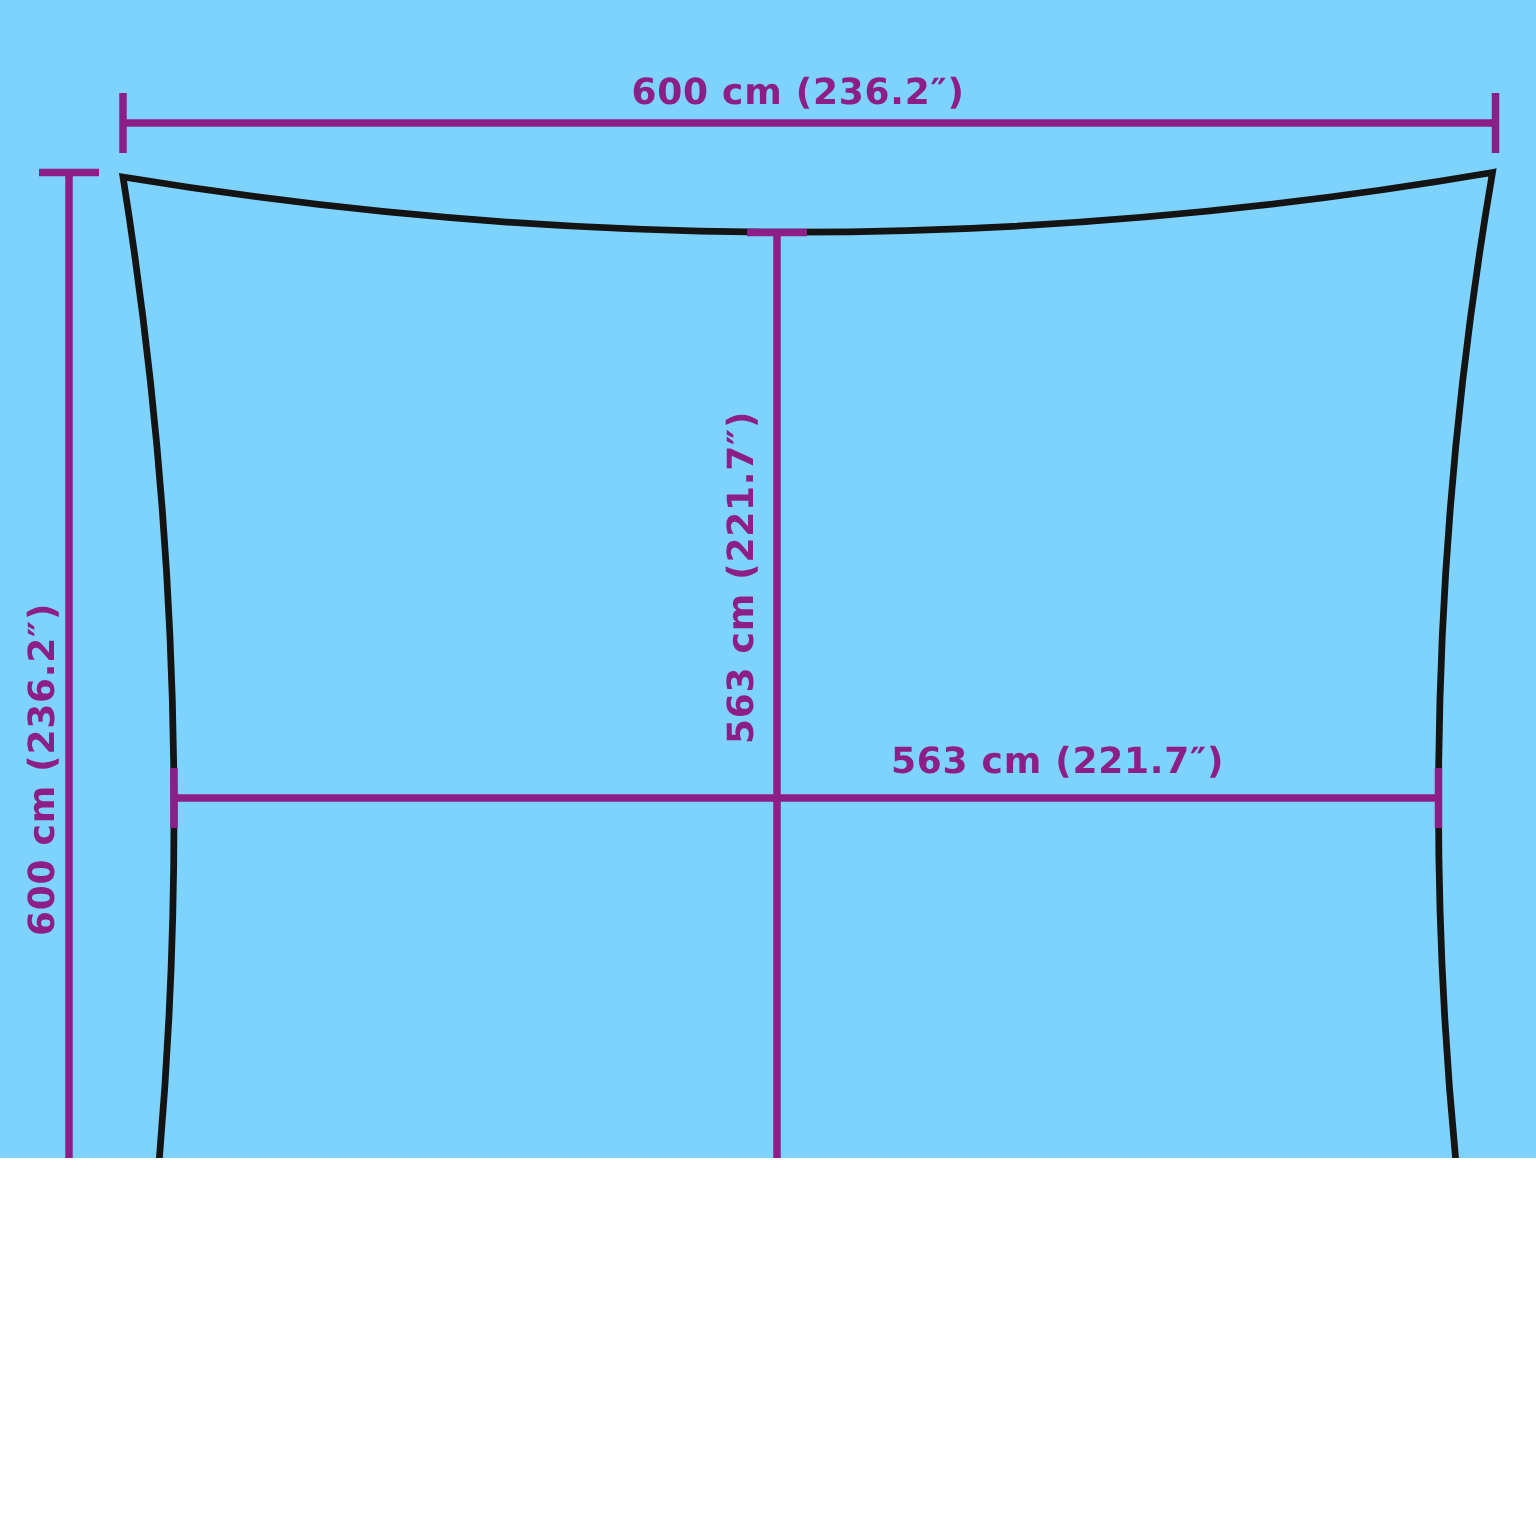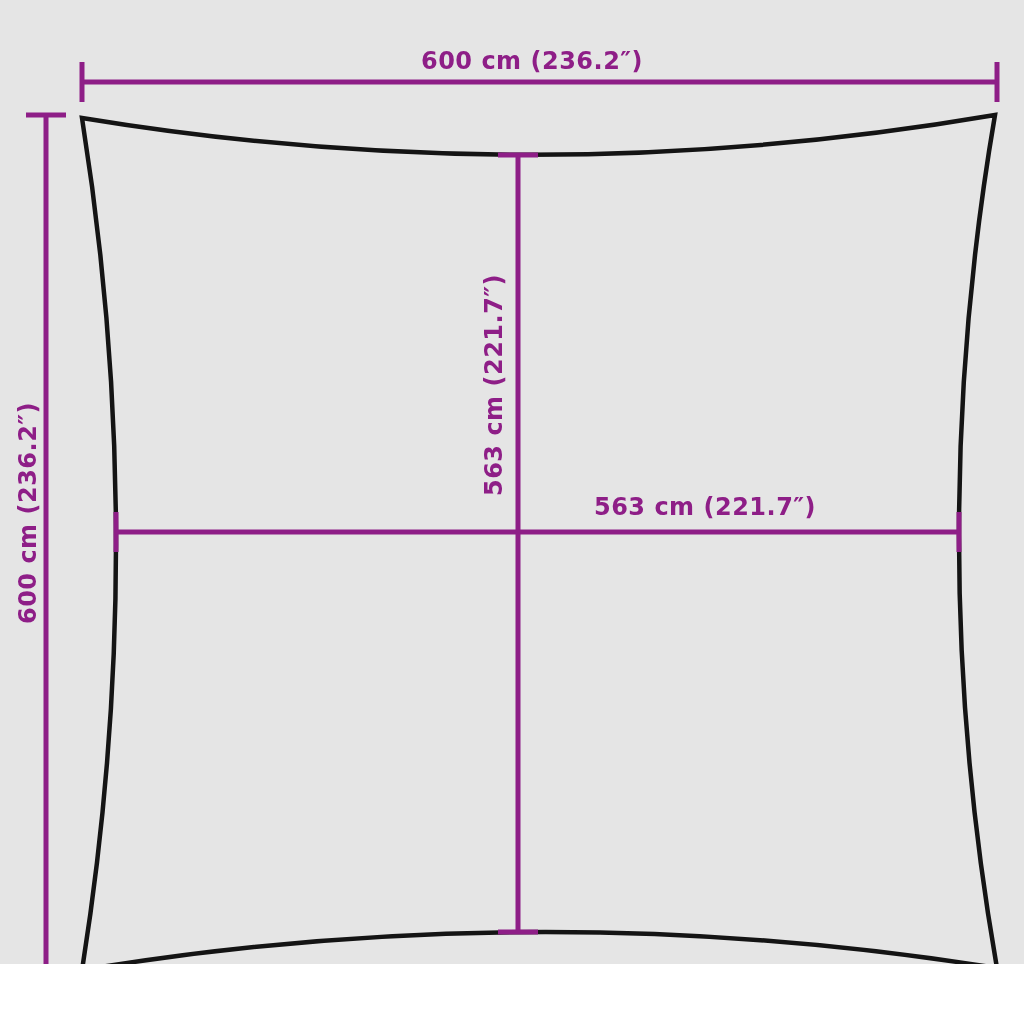--- a/index.html
+++ b/index.html
@@ -3,22 +3,22 @@
 <meta charset="utf-8">
 <style>
   html, body {
     margin: 0;
     padding: 0;
     background: #ffffff;
   }
   .canvas {
     position: relative;
     width: 1024px;
-    height: 964px;
-    background: #e5e5e5;
+    height: 772px;
+    background: #7dd3fc;
     overflow: hidden;
     font-family: "DejaVu Sans", "Liberation Sans", sans-serif;
   }
   .canvas svg {
     position: absolute;
     left: 0;
     top: 0;
   }
   .dim-label {
     position: absolute;

